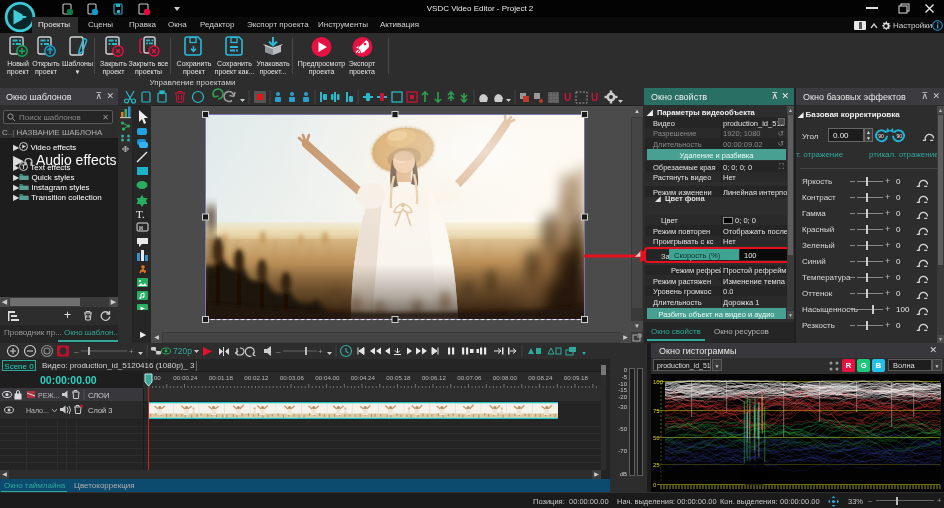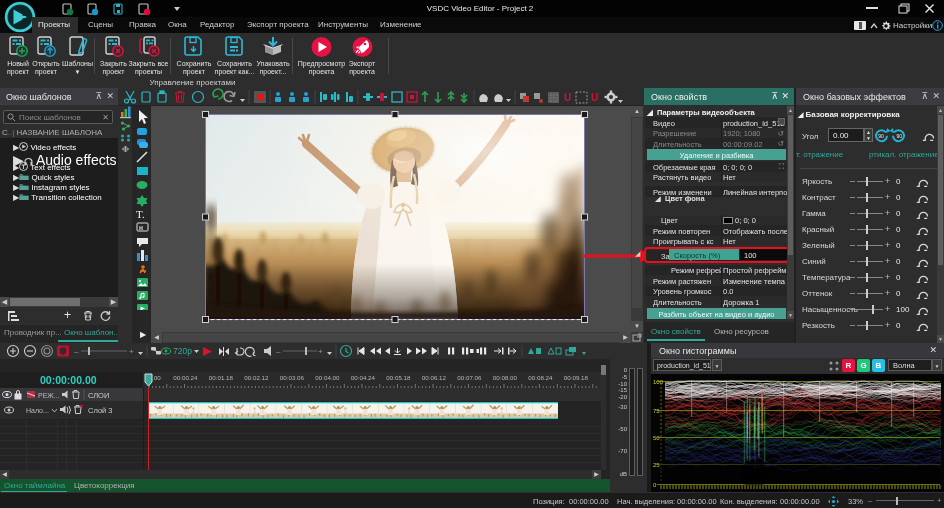--- a/index.html
+++ b/index.html
@@ -60,21 +60,21 @@
 
 
 <div class="abs" style="left:32px;top:17px;width:46px;height:16px;background:#2d2d2d;"></div>
 <div class="abs" style="top:20px;font-size:8px;color:#e8e8e8;left:38px;">Проекты</div>
 <div class="abs" style="top:20px;font-size:8px;color:#cfcfcf;left:88px;">Сцены</div>
 <div class="abs" style="top:20px;font-size:8px;color:#cfcfcf;left:129px;">Правка</div>
 <div class="abs" style="top:20px;font-size:8px;color:#cfcfcf;left:168px;">Окна</div>
 <div class="abs" style="top:20px;font-size:8px;color:#cfcfcf;left:200px;">Редактор</div>
 <div class="abs" style="top:20px;font-size:8px;color:#cfcfcf;left:247px;">Экспорт проекта</div>
 <div class="abs" style="top:20px;font-size:8px;color:#cfcfcf;left:318px;">Инструменты</div>
-<div class="abs" style="top:20px;font-size:8px;color:#cfcfcf;left:380px;">Изменение</div>
+<div class="abs" style="top:20px;font-size:8px;color:#cfcfcf;left:380px;">Активация</div>
 
 
 <svg class="abs" style="left:854px;top:21px;" width="13" height="10" viewBox="0 0 13 10">
   <rect x="0" y="0" width="12" height="9" rx="1" fill="#e8e8e8"></rect>
   <rect x="5" y="1" width="3" height="7" fill="#555"></rect>
 </svg>
 <path>
 <svg class="abs" style="left:870px;top:23px;" width="8" height="6" viewBox="0 0 8 6">
         <path d="M1 5 L4 1 L7 5" fill="none" stroke="#ccc" stroke-width="1.3"></path>
       </svg>
@@ -954,20 +954,25 @@
               <rect x="536" y="5" width="5" height="6"></rect>
         <path d="M548 11 l3-6 3 6 z" fill="none" stroke="#2fa99a"></path>
               <rect x="556" y="5" width="5" height="6" fill="none" stroke="#2fa99a"></rect>
         <rect x="566" y="7" width="7" height="5" fill="none" stroke="#2fa99a"></rect>
               <rect x="569" y="4" width="7" height="5"></rect>
         <path d="M582 9 l4 0 -2 3 z"></path>
       </g>
     </svg>
   </div>
 
+  <div class="abs" style="left:0;top:16px;width:610px;height:13px;background:#252525;border-bottom:1px solid #1c1c1c;">
+    <div class="abs" style="left:2px;top:1px;width:34px;height:11px;border:1px solid #2fa99a;background:#1e2a28;color:#2fd0c0;font-size:8px;text-align:center;line-height:11px;">Scene 0</div>
+    <div class="abs" style="left:42px;top:2px;font-size:8px;color:#d5d5d5;">Видео: production_id_5120416 (1080p)_ 3</div>
+    <div class="abs" style="left:196px;top:2px;width:1px;height:10px;background:#666;"></div>
+  </div>
 
   <div class="abs" style="left:0;top:29px;width:143px;height:16px;background:#1e1e1e;">
     <div class="abs" style="left:40px;top:2px;font-size:10.5px;font-weight:bold;color:#2fd0c0;">00:00:00.00</div>
   </div>
   <div class="abs" style="left:143px;top:29px;width:458px;height:16px;background:#2a2a2a;">
           <svg width="458" height="16" viewBox="0 0 458 16">
             <text x="42.4" y="8" font-size="6.2" fill="#b8b8b8" text-anchor="middle">00:00.24</text>
             <text x="77.9" y="8" font-size="6.2" fill="#b8b8b8" text-anchor="middle">00:01.18</text>
             <text x="113.4" y="8" font-size="6.2" fill="#b8b8b8" text-anchor="middle">00:02.12</text>
             <text x="148.9" y="8" font-size="6.2" fill="#b8b8b8" text-anchor="middle">00:03.06</text>
@@ -1233,21 +1238,21 @@
   <svg class="abs" style="left:144px;top:30px;" width="9" height="14" viewBox="0 0 9 14">
           <path d="M1 1 h7 v8 l-3.5 4 -3.5-4 z" fill="#3aa89a" stroke="#bfe8e0" stroke-width="1"></path>
         </svg>
   <div class="abs" style="left:148px;top:45px;width:1px;height:82px;background:#cc2222;"></div>
 
   <div class="abs" style="left:0;top:127px;width:601px;height:9px;background:#2d2d2d;">
     <div class="abs" style="left:0;top:0;width:9px;height:9px;background:#3d3d3d;color:#ccc;font-size:6px;text-align:center;line-height:9px;">◀</div>
     <div class="abs" style="left:592px;top:0;width:9px;height:9px;background:#3d3d3d;color:#ccc;font-size:6px;text-align:center;line-height:9px;">▶</div>
   </div>
 
-  <div class="abs" style="left:0;top:136px;width:610px;height:13px;background:#14532d;">
+  <div class="abs" style="left:0;top:136px;width:610px;height:13px;background:#0c4a6e;">
     <span class="abs" style="left:4px;top:2px;font-size:8px;color:#2fa99a;">Окно таймлайна</span>
     <div class="abs" style="left:1px;top:11.5px;width:66px;height:1.5px;background:#2fa99a;"></div>
     <span class="abs" style="left:74px;top:2px;font-size:8px;color:#b0b0b0;">Цветокоррекция</span>
   </div>
 
   <div class="abs" style="left:601px;top:22px;width:5px;height:105px;background:#2d2d2d;">
     <div class="abs" style="left:0;top:0;width:5px;height:10px;background:#777;"></div>
   </div>
 </div>
 

